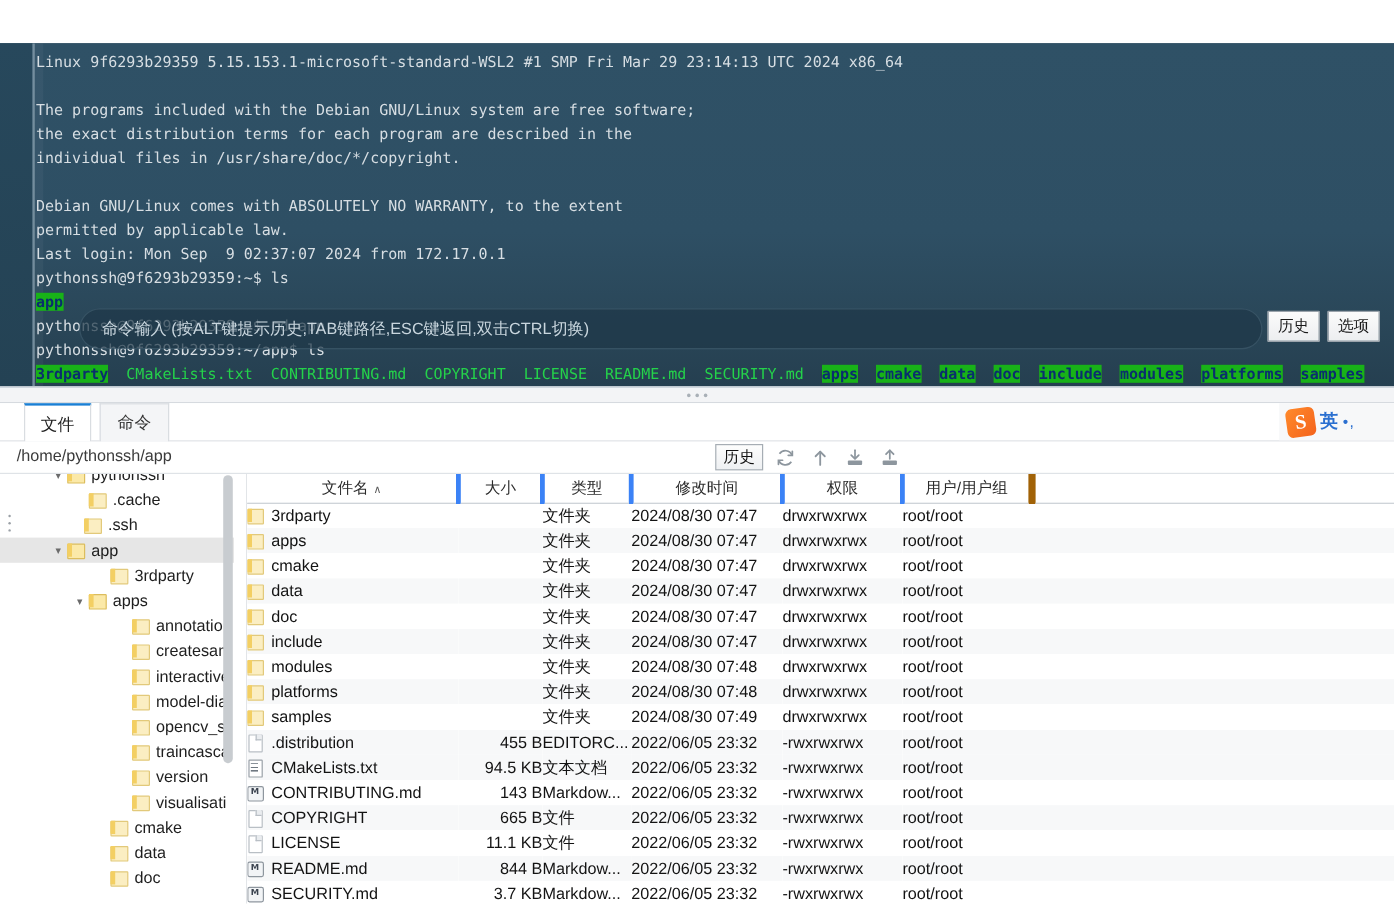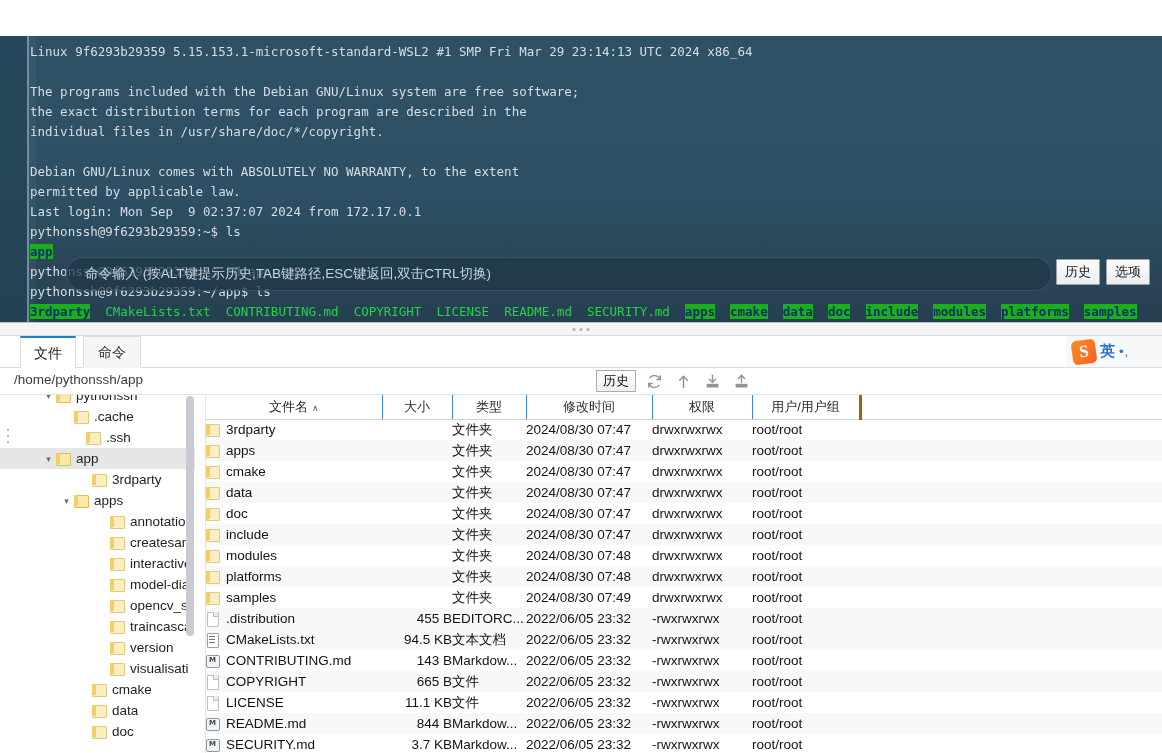--- a/index.html
+++ b/index.html
@@ -206,25 +206,25 @@
   .file-pane {
     position: absolute; left: 206px; top: 359px; width: 956px; height: 394px;
     background: #ffffff; overflow: hidden;
   }
   .ftable { width: 100%; border-collapse: collapse; table-layout: fixed; }
   .ftable thead th {
     height: 24px;
     font-size: 13px; font-weight: normal; color: #2b2b2b;
     background: #ffffff;
     border-bottom: 1px solid #cfd4d9;
-    border-right: 1px solid #3b82f6;
+    border-right: 4px solid #3b82f6;
     text-align: center;
     padding: 0;
   }
-  .ftable thead th.last-col { border-right: 3px solid #a16207; }
+  .ftable thead th.last-col { border-right: 6px solid #a16207; }
   .ftable thead th.filler { border-right: none; }
   .sort-caret { font-size: 9px; color: #5a5a5a; margin-left: 4px; }
   .ftable tbody td {
     height: 21px; font-size: 13.5px; color: #131313; padding: 0;
     white-space: nowrap; overflow: hidden;
   }
   tr.zebra td { background: #f7f8f9; }
   tr.selected td { background: #d6e8f5; }
   td.c-name { padding-left: 7px; }
   td.c-size { text-align: right; padding-right: 9px; }
@@ -362,21 +362,21 @@
       <div class="tree-item" style="padding-left: 42px; margin-top: -10px;">
         <span class="chev">▾</span>
         <span class="folder-ico open"></span>
         <span class="tree-label">pythonssh</span>
       </div>
       <div class="tree-item" style="padding-left: 60px;">
         <span class="chev empty">▾</span>
         <span class="folder-ico"></span>
         <span class="tree-label">.cache</span>
       </div>
-      <div class="tree-item" style="padding-left: 72px;">
+      <div class="tree-item" style="padding-left: 56px;">
         <span class="chev empty">▾</span>
         <span class="folder-ico"></span>
         <span class="tree-label">.ssh</span>
       </div>
       <div class="tree-item selected" style="padding-left: 42px;">
         <span class="chev">▾</span>
         <span class="folder-ico open"></span>
         <span class="tree-label">app</span>
       </div>
       <div class="tree-item" style="padding-left: 78px;">

